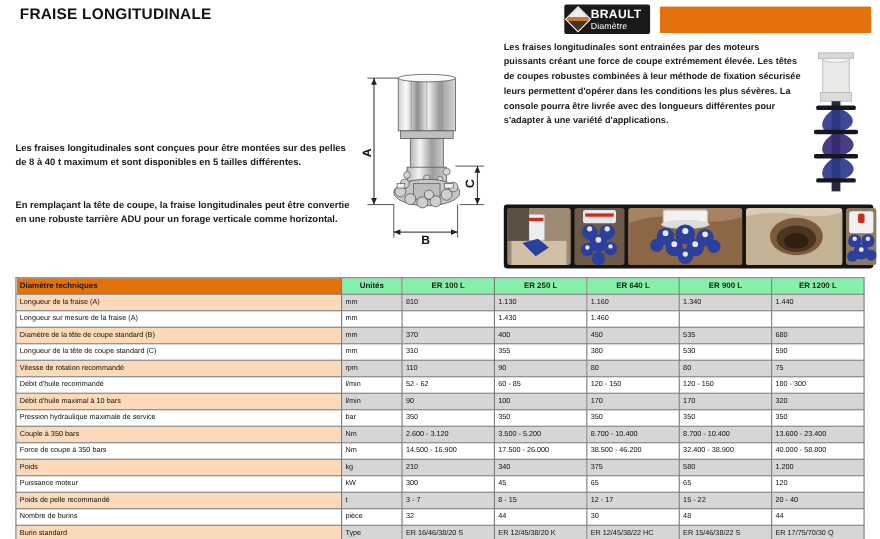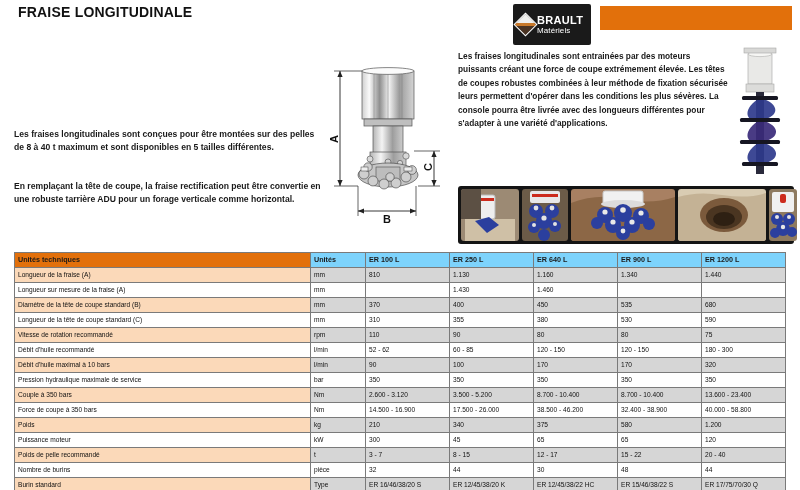--- a/index.html
+++ b/index.html
@@ -11,42 +11,42 @@
   .page{position:relative;width:800px;height:490px;}
 
   
   .hdr{position:absolute;left:0;top:0;width:800px;height:40px;}
   .title{
     position:absolute;left:18px;top:4px;
     font-size:14px;font-weight:bold;letter-spacing:.2px;color:#111;
     white-space:nowrap;
   }
   .logo-box{
-    position:absolute;left:513px;top:4px;width:78px;height:41px;
+    position:absolute;left:513px;top:4px;width:78px;height:27px;
     background:#1a1a1a;border-radius:2px;
     display:flex;align-items:center;gap:3px;padding:0 4px;box-sizing:border-box;
   }
   .logo-diamond{
     width:17px;height:17px;flex:0 0 17px;transform:rotate(45deg);
     background:linear-gradient(135deg,#f0f0ee 0 42%,#c9792a 42% 58%,#4a3322 58% 100%);
     border:1px solid #ffffff;box-sizing:border-box;
   }
   .logo-txt{display:flex;flex-direction:column;line-height:1;}
   .logo-txt .l1{font-size:11px;font-weight:bold;color:#fff;letter-spacing:.3px;}
   .logo-txt .l2{font-size:8px;color:#fff;letter-spacing:.1px;margin-top:1px;}
   .orange-bar{position:absolute;left:600px;top:6px;width:192px;height:24px;background:#e2700b;}
 
   
   .p-left{position:absolute;left:14px;width:310px;font-size:8.6px;line-height:1.55;font-weight:bold;color:#1a1a1a;}
   #p1{top:50px;}
   #p2{top:128px;}
   #p3{top:180px;}
 
   
-  .p-right{position:absolute;left:458px;top:50px;width:270px;font-size:8.3px;line-height:1.62;font-weight:bold;color:#1a1a1a;}
+  .p-right{position:absolute;left:458px;top:36px;width:270px;font-size:8.3px;line-height:1.62;font-weight:bold;color:#1a1a1a;}
 
   
   .draw{position:absolute;left:318px;top:55px;width:140px;height:180px;}
   .dim-label{position:absolute;font-size:11px;font-weight:bold;color:#111;}
 
   
   .strip{
     position:absolute;left:458px;top:186px;width:336px;height:58px;
     background:#141414;border-radius:3px;
     display:flex;align-items:center;gap:3px;padding:3px;box-sizing:border-box;
@@ -59,49 +59,49 @@
   .ph.e{width:28px;}
 
   
   .tbl{position:absolute;left:14px;top:252px;width:772px;border-collapse:collapse;table-layout:fixed;}
   .tbl td,.tbl th{
     border:1px solid #7a7a7a;padding:0 3px;font-size:6.6px;
     height:14px;line-height:14px;overflow:hidden;white-space:nowrap;
     text-align:left;font-weight:normal;color:#111;
   }
   .tbl thead th{background:#e2700b;color:#1a1a1a;font-weight:bold;font-size:7.2px;}
-  .tbl thead th.unit,.tbl thead th.val{background:#7dd3fc;}
+  .tbl thead th.unit,.tbl thead th.val{background:#86efac;text-align:center;}
   .r-odd td.lbl{background:#fbd9b9;}
   .r-odd td.unit{background:#d6d6d6;}
   .r-odd td.val{background:#d6d6d6;}
   .r-even td.lbl,.r-even td.unit,.r-even td.val{background:#ffffff;}
   .tbl td.lbl{font-weight:normal;}
   .c-lbl{width:296px;}
   .c-unit{width:55px;}
   .c-val{width:84px;}
 </style>
 </head>
 <body>
 
 <div class="page">
 
   <div class="hdr">
     <div class="title">FRAISE LONGITUDINALE</div>
     <div class="logo-box">
       <div class="logo-diamond"></div>
       <div class="logo-txt">
         <span class="l1">BRAULT</span>
-        <span class="l2">Matériels</span>
+        <span class="l2">Diamètre</span>
       </div>
     </div>
     <div class="orange-bar"></div>
   </div>
 
   <div class="p-left" id="p2">Les fraises longitudinales sont conçues pour être montées sur des pelles de 8 à 40 t maximum et sont disponibles en 5 tailles différentes.</div>
-  <div class="p-left" id="p3">En remplaçant la tête de coupe, la fraise rectification peut être convertie en une robuste tarrière ADU pour un forage verticale comme horizontal.</div>
+  <div class="p-left" id="p3">En remplaçant la tête de coupe, la fraise longitudinales peut être convertie en une robuste tarrière ADU pour un forage verticale comme horizontal.</div>
 
   <div class="draw">
     <svg width="140" height="180" viewBox="0 0 140 180">
       <defs>
         <linearGradient id="gBody" x1="0" y1="0" x2="1" y2="0">
           <stop offset="0%" stop-color="#cfcfcf"></stop>
             <stop offset="14%" stop-color="#fafafa"></stop>
           <stop offset="34%" stop-color="#8f8f8f"></stop>
             <stop offset="52%" stop-color="#f2f2f2"></stop>
           <stop offset="72%" stop-color="#9a9a9a"></stop>
@@ -284,21 +284,21 @@
       <col class="c-lbl">
         <col class="c-unit">
       <col class="c-val">
         <col class="c-val">
         <col class="c-val">
         <col class="c-val">
         <col class="c-val">
     </colgroup>
     <thead>
       <tr>
-        <th>Unités techniques</th>
+        <th>Diamètre techniques</th>
         <th class="unit">Unités</th>
         <th class="val">ER 100 L</th>
         <th class="val">ER 250 L</th>
         <th class="val">ER 640 L</th>
         <th class="val">ER 900 L</th>
         <th class="val">ER 1200 L</th>
       </tr>
     </thead>
     <tbody id="tbody">
         <tr class="r-odd">

